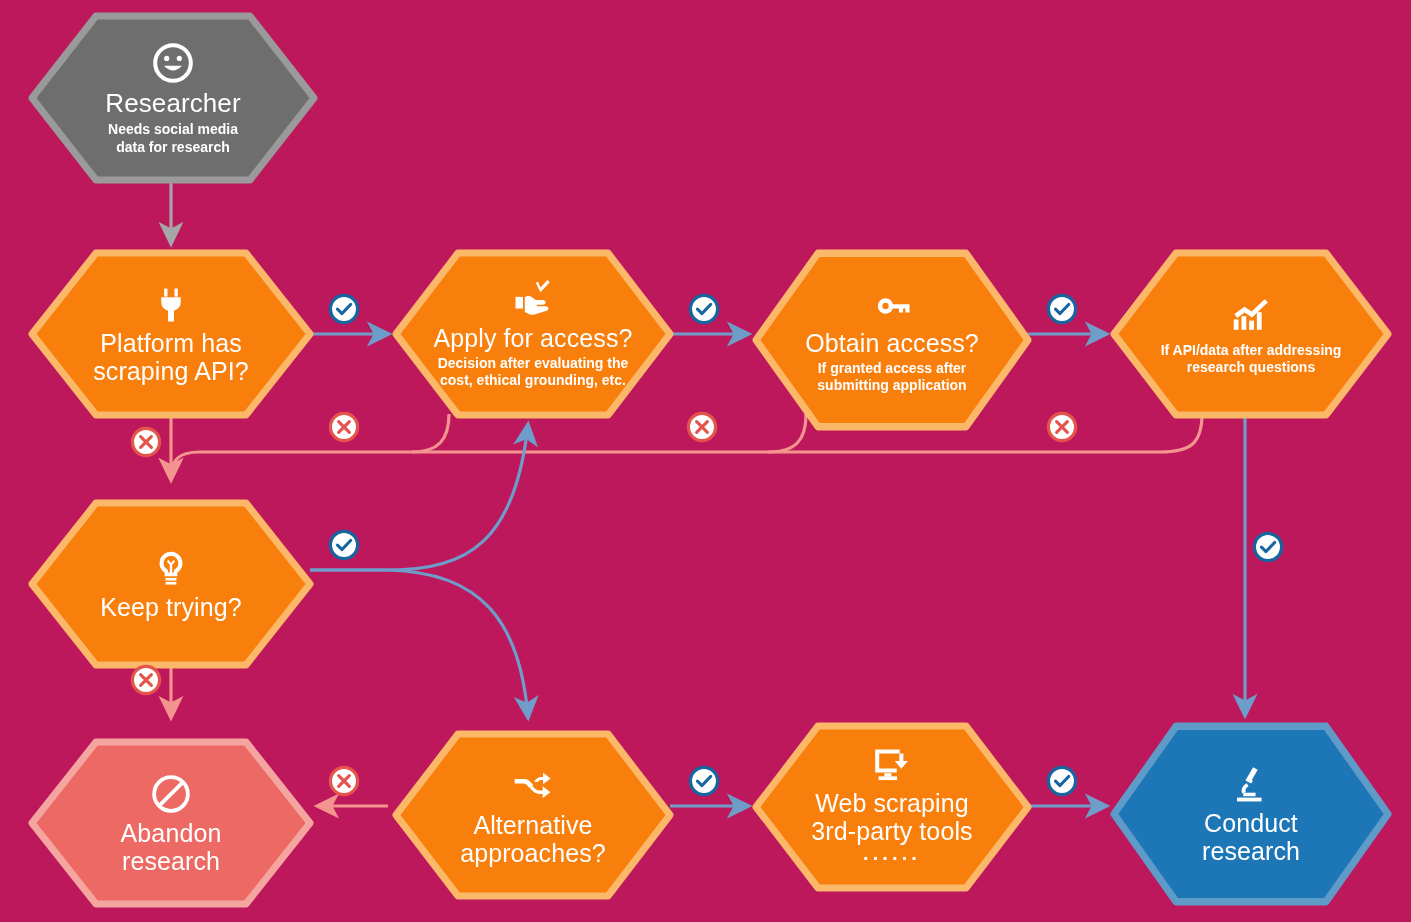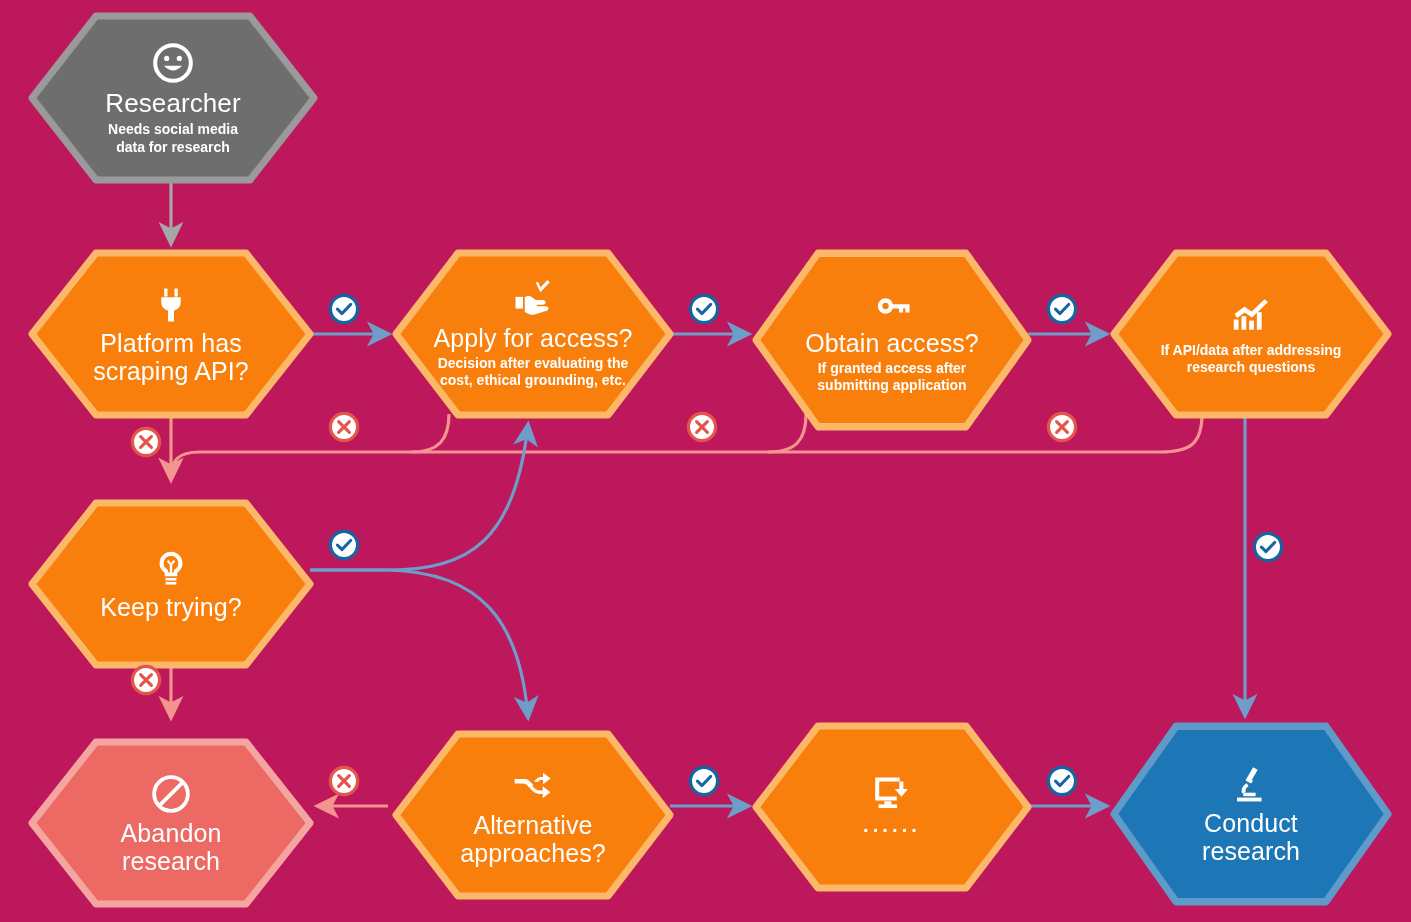--- a/index.html
+++ b/index.html
@@ -333,20 +333,22 @@
     </div>
     <div class="inner">
       <span class="nicon">
         <svg width="42" height="42" viewBox="0 0 24 24">
           <path d="M2.4 3.1 h14.0 v2.3 H4.7 v8.6 h10.0 v2.3 H2.4 Z" fill="#fff"></path>
           <path d="M16.2 5.4 h2.3 v4.3 h2.6 l-3.75 4.4 -3.75 -4.4 h2.6 Z" fill="#fff"></path>
           <rect x="7.6" y="16.7" width="4.0" height="2.0" fill="#fff"></rect>
           <rect x="4.3" y="18.5" width="10.6" height="2.1" fill="#fff"></rect>
         </svg>
       </span>
+      <div class="title">Web scraping
+3rd-party tools</div>
       <div class="ellipsis">······</div>
     </div>
   </div>
 
   <div class="node" style="left:1110px; top:722px; width:282px; height:184px;">
     <div class="hexwrap">
       <svg viewBox="0 0 282 170" preserveAspectRatio="none">
         <polygon points="66,4 216,4 278,85 216,166 66,166 4,85" fill="#1D77B6" stroke="#5E9BC9" stroke-width="7" stroke-linejoin="round"></polygon>
       </svg>
     </div>

